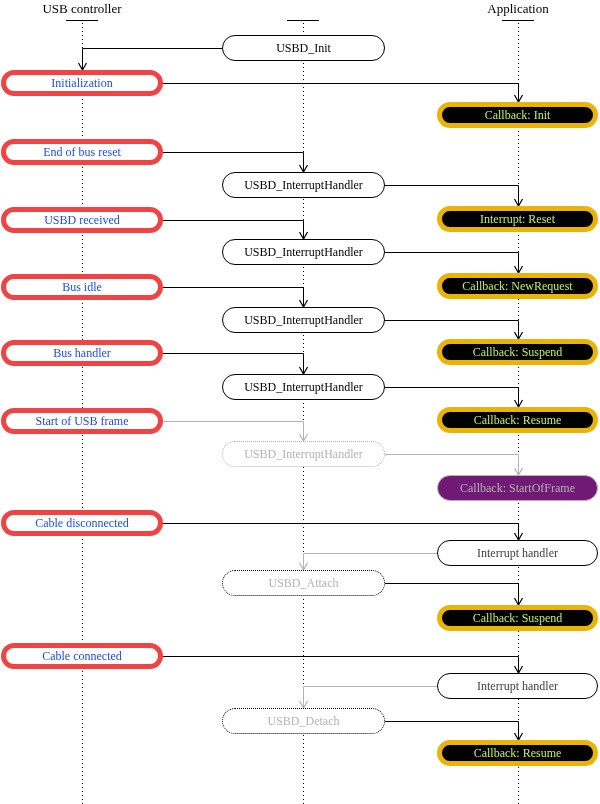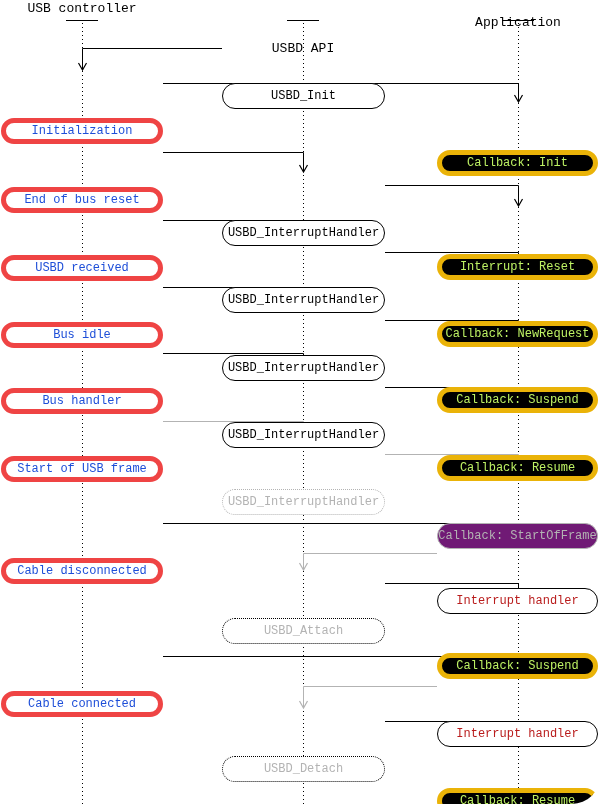--- a/index.html
+++ b/index.html
@@ -1,33 +1,33 @@
 <!DOCTYPE html>
 <html><head>
 <meta charset="utf-8">
 <style>
   html,body { margin:0; padding:0; background:#ffffff; }
   #stage {
     position:relative; width:600px; height:804px; background:#ffffff;
-    font-family:Liberation Mono, monospace; overflow:hidden;border-radius:28px;
+    font-family:Liberation Serif, serif; overflow:hidden;
   }
   #wires { position:absolute; left:0; top:0; width:600px; height:804px; }
   .col-header {
     position:absolute; top:1px; transform:translateX(-50%);
     font-size:13px; color:#000; white-space:nowrap;
   }
   .col-underline { position:absolute; top:20px; width:32px; height:1px; background:#000; }
   .node {
     position:absolute; box-sizing:border-box; height:26px; border-radius:13px;
     display:flex; align-items:center; justify-content:center;
-    font-size:12px; white-space:nowrap; background:#ffffff; line-height:1;margin-top:48px;
+    font-size:12px; white-space:nowrap; background:#ffffff; line-height:1;
   }
   .node.event    { border:5px solid #ef4444; color:#1d4ed8; }
   .node.api      { border:1px solid #000; color:#000; }
-  .node.handler  { border:1px solid #000; color:#b91c1c; }
+  .node.handler  { border:1px solid #000; color:#404040; }
   .node.api-ghost    { border:1px dotted #b3b3b3; color:#b3b3b3; }
   .node.api-optional { border:1px dotted #000000; color:#b3b3b3; }
   .node.callback     { border:5px solid #eab308; background:#000000; color:#bef264; }
   .node.callback-ghost { border:1px solid #b3b3b3; color:#b3b3b3; background:#701a75; }
 </style>
 </head>
 <body>
 
 <div id="stage">
   <svg id="wires" width="600" height="804" viewBox="0 0 600 804" xmlns="http://www.w3.org/2000/svg">
@@ -69,21 +69,21 @@
       <path d="M 437 686.5 H 303.5 V 708" stroke="#b3b3b3" stroke-width="1" fill="none"></path>
       <path d="M 299.5 701 L 303.5 708 L 307.5 701" stroke="#b3b3b3" stroke-width="1.2" fill="none"></path>
       <path d="M 385 721.5 H 518.5 V 740" stroke="#000000" stroke-width="1" fill="none"></path>
       <path d="M 514.5 733 L 518.5 740 L 522.5 733" stroke="#000000" stroke-width="1.2" fill="none"></path>
     </svg>
   <div id="headers">
       <div class="col-header" style="left: 82px;">USB controller</div>
       <div class="col-underline" style="left: 66px;"></div>
       <div class="col-header" style="left: 303px; margin-top: 40px;">USBD API</div>
       <div class="col-underline" style="left: 287px;"></div>
-      <div class="col-header" style="left: 518px; margin-top: 14px;">Application</div>
+      <div class="col-header" style="left: 518px;">Application</div>
       <div class="col-underline" style="left: 502px;"></div>
     </div>
   <div id="nodes">
       <div class="node event" style="left: 1px; width: 162px; top: 70px;">Initialization</div>
       <div class="node event" style="left: 1px; width: 162px; top: 139px;">End of bus reset</div>
       <div class="node event" style="left: 1px; width: 162px; top: 207px;">USBD received</div>
       <div class="node event" style="left: 1px; width: 162px; top: 274px;">Bus idle</div>
       <div class="node event" style="left: 1px; width: 162px; top: 340px;">Bus handler</div>
       <div class="node event" style="left: 1px; width: 162px; top: 408px;">Start of USB frame</div>
       <div class="node event" style="left: 1px; width: 162px; top: 510px;">Cable disconnected</div>

